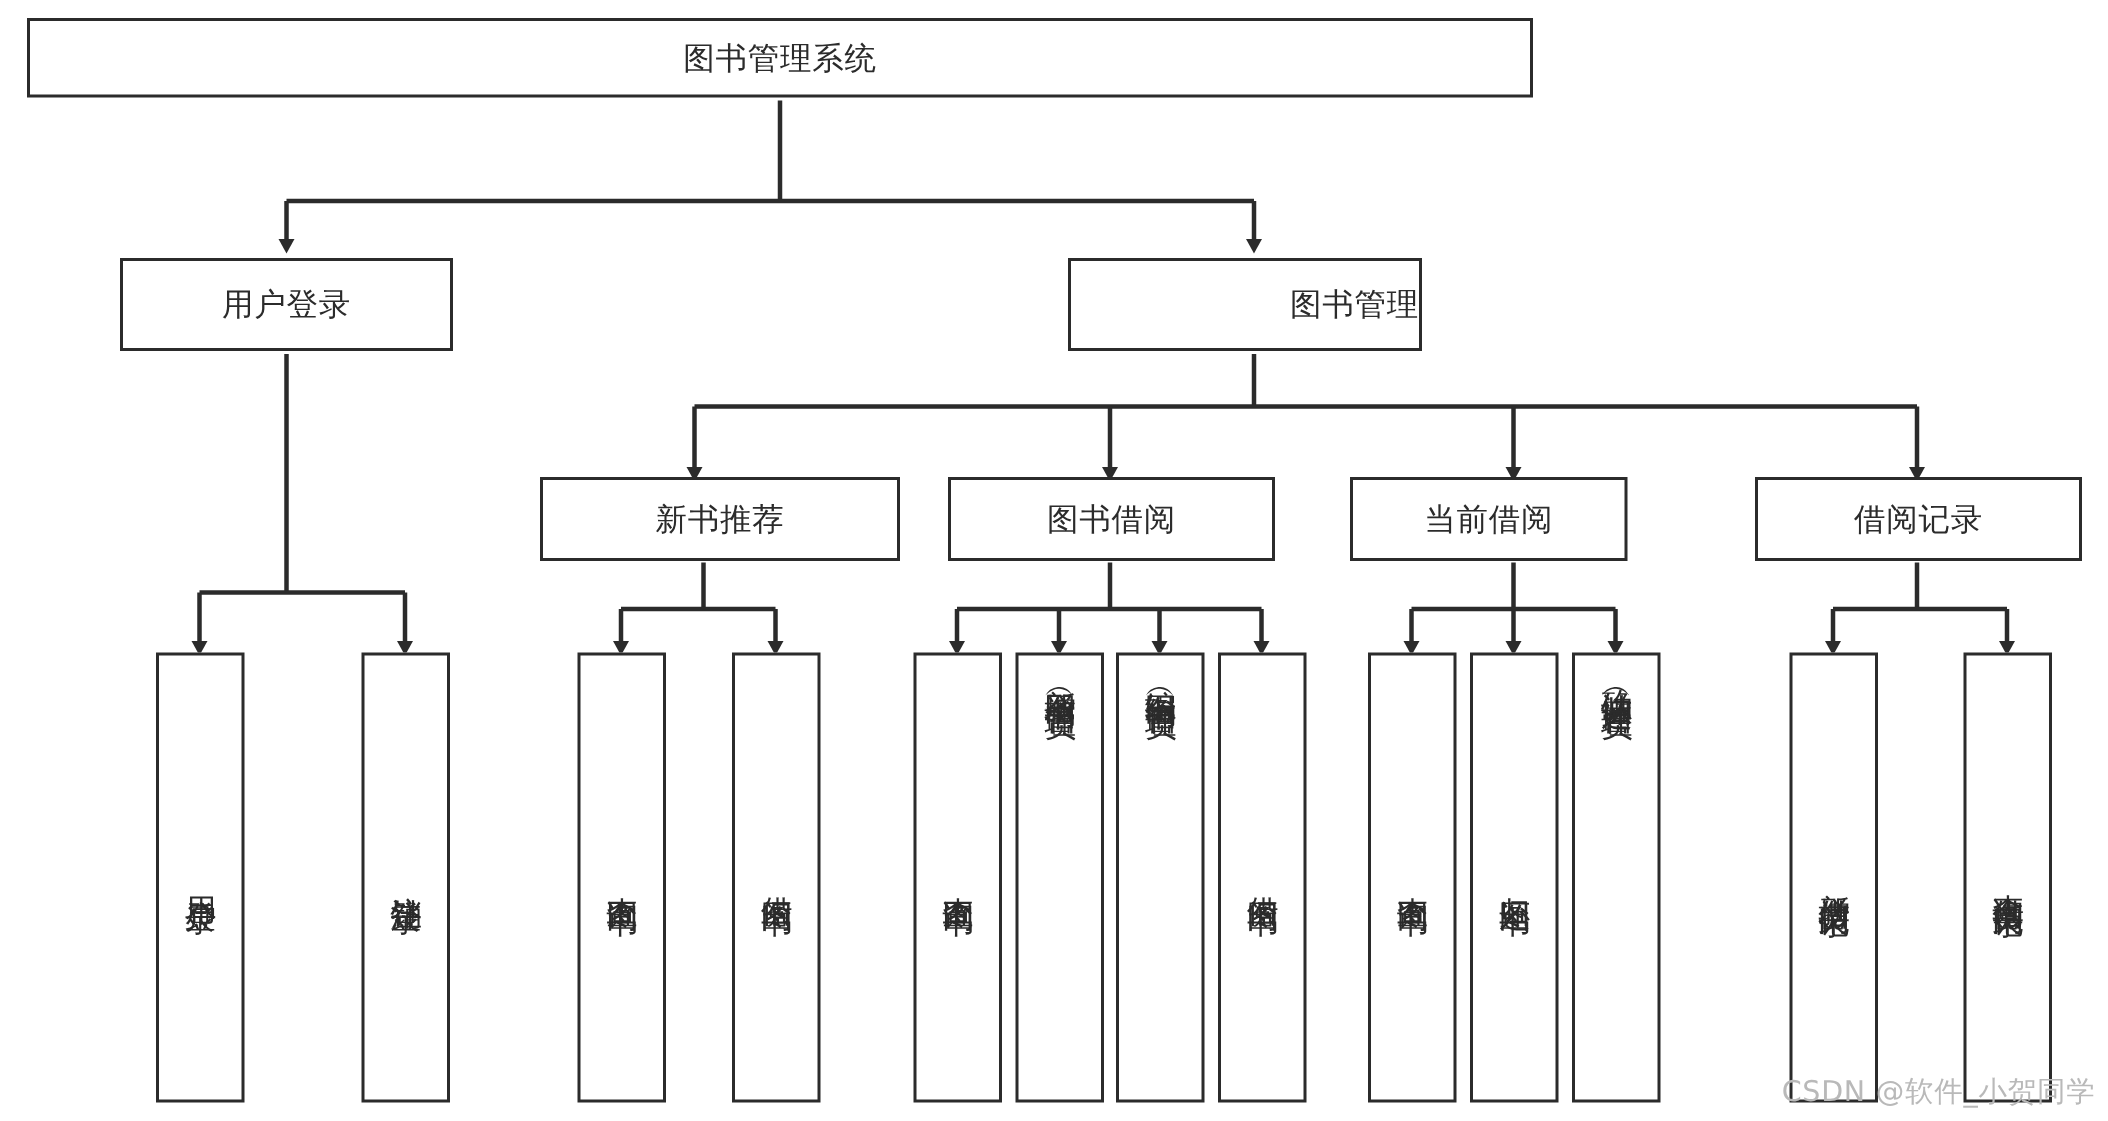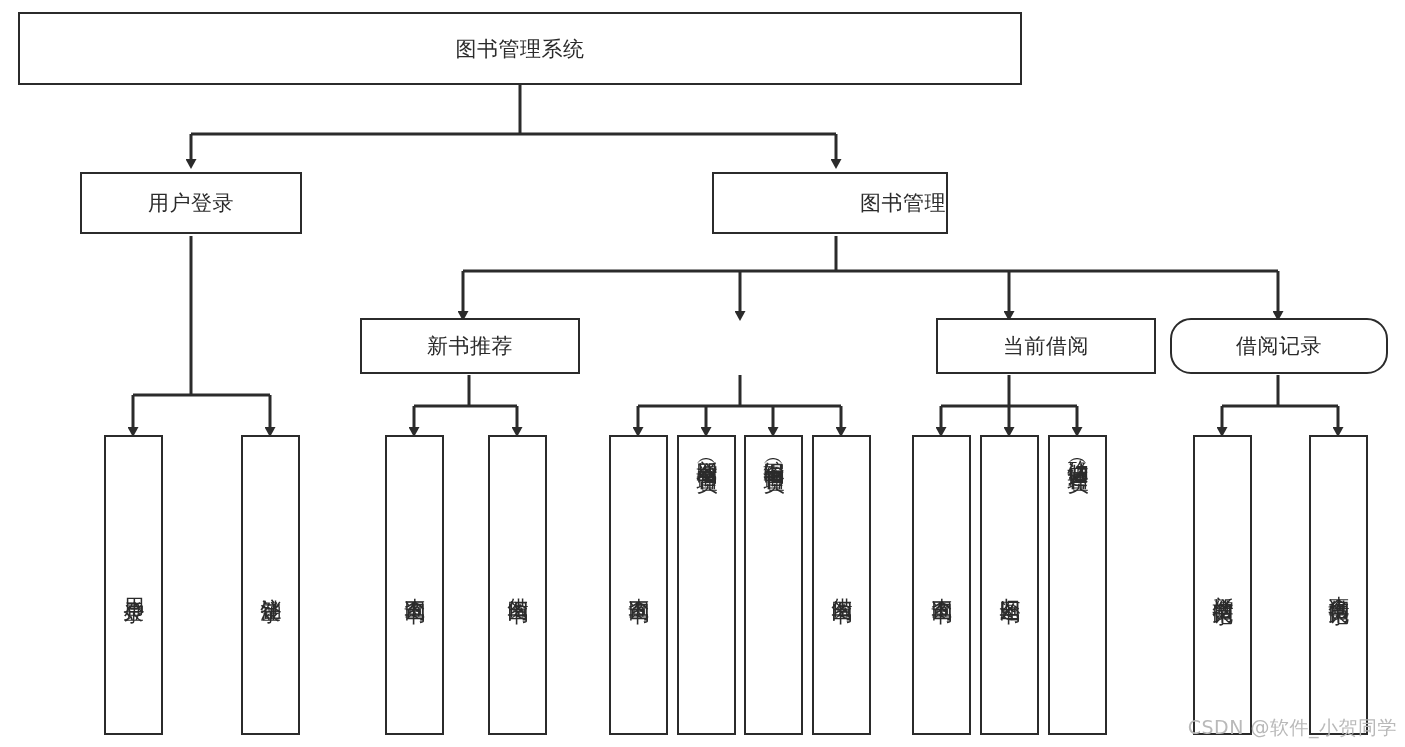--- a/index.html
+++ b/index.html
@@ -121,38 +121,41 @@
       <path d="M1077,406 L1077,428" marker-end="url(#arrow)"></path>
 
       <path d="M1278,375 L1278,406"></path>
       <path d="M1222,406 L1338,406"></path>
       <path d="M1222,406 L1222,428" marker-end="url(#arrow)"></path>
       <path d="M1338,406 L1338,428" marker-end="url(#arrow)"></path>
 
     </g>
   </svg>
 
-  <div class="node horiz" style="left:18px; top:12px; width:1004px; height:73px;">
+  <div class="node horiz" style="left:18px; top:12px; width:1004px; height:53px;">
     <span class="lbl">图书管理系统</span>
   </div>
 
   <div class="node horiz" style="left:80px; top:172px; width:222px; height:62px;">
     <span class="lbl">用户登录</span>
   </div>
   <div class="node horiz" style="left:712px; top:172px; width:236px; height:62px;justify-content:flex-end;">
     <span class="lbl">图书管理</span>
   </div>
 
-  <div class="node horiz" style="left:360px; top:318px; width:220px; height:56px;text-align:center;">
+  <div class="node horiz" style="left:360px; top:318px; width:240px; height:56px;text-align:center;">
     <span class="lbl">新书推荐</span>
   </div>
-  <div class="node horiz" style="left:900px; top:318px; width:220px; height:56px;margin-left:36px;">
+  <div class="node horiz" style="left:632px; top:318px; width:218px; height:56px;">
+    <span class="lbl">图书借阅</span>
+  </div>
+  <div class="node horiz" style="left:900px; top:318px; width:185px; height:56px;">
     <span class="lbl">当前借阅</span>
   </div>
-  <div class="node horiz" style="left:1170px; top:318px; width:218px; height:56px;border-radius:21px;">
+  <div class="node horiz" style="left:1170px; top:318px; width:218px; height:56px;">
     <span class="lbl">借阅记录</span>
   </div>
 
   <div class="node vert" style="left:104px; top:435px; width:59px; height:300px;">
     <span class="lbl">用户登录</span>
   </div>
   <div class="node vert" style="left:241px; top:435px; width:59px; height:300px;">
     <span class="lbl">注销登录</span>
   </div>
 

